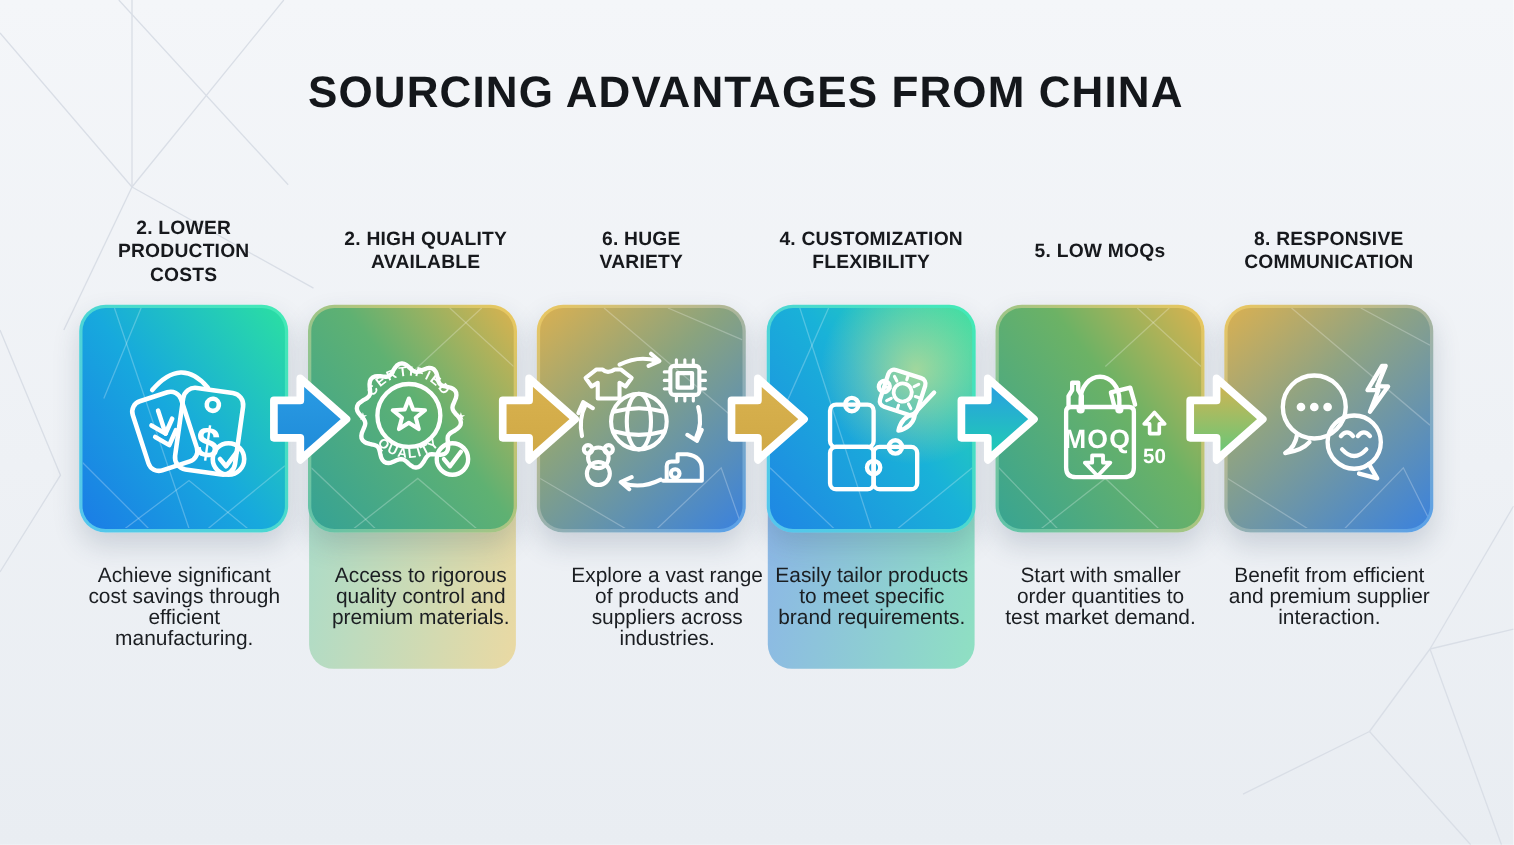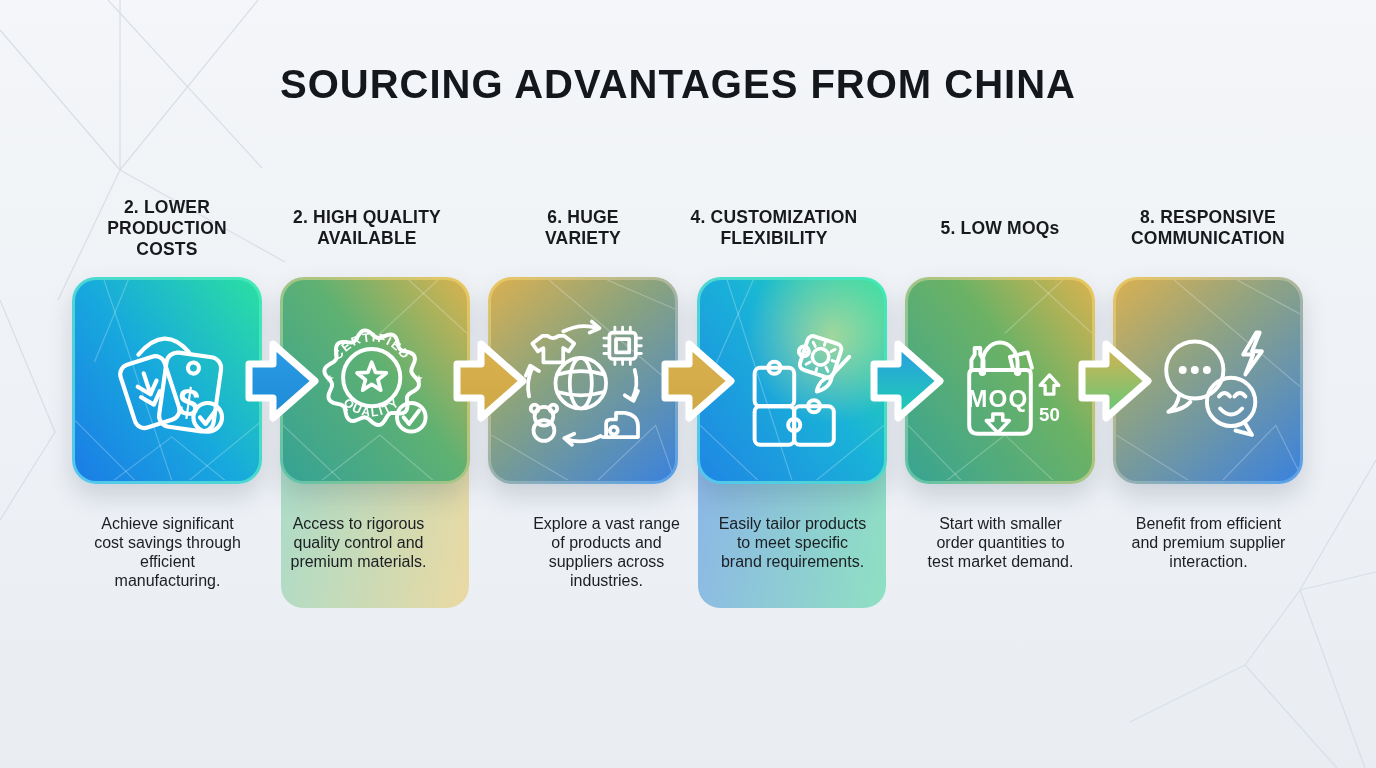--- a/index.html
+++ b/index.html
@@ -36,21 +36,21 @@
   .c1{background:linear-gradient(52deg,#1b7ce6 0%,#17a9dd 48%,#2bdfa2 100%);}
   .c2{background:linear-gradient(52deg,#35a295 0%,#5fb172 55%,#d9b24f 100%);}
   .c3{background:linear-gradient(140deg,#d9b052 0%,#8aa37e 40%,#3b82dd 100%);}
   .c4{background:
       radial-gradient(circle at 72% 28%,rgba(247,228,130,.6),rgba(247,228,130,0) 44%),
       linear-gradient(52deg,#1f86e4 0%,#19b2d8 55%,#2edfa4 100%);}
   .c5{background:linear-gradient(52deg,#38a492 0%,#6cb265 60%,#d9b24f 100%);}
   .c6{background:linear-gradient(140deg,#d9b052 0%,#8fa383 38%,#3b82dd 100%);}
   .desc{
     position:absolute;top:514px;width:205px;z-index:2;text-align:center;
-    font-size:16px;line-height:19px;color:#1b1e22;white-space:pre-line;
+    font-size:19px;line-height:19px;color:#1b1e22;white-space:pre-line;
   }
   .desc-panel{
     position:absolute;top:400px;width:188px;height:208px;border-radius:22px;z-index:1;
   }
   .panel2{background:linear-gradient(100deg,#a9dcca 0%,#ead9a3 100%);}
   .panel4{background:linear-gradient(100deg,#8cb5e8 0%,#8fe0c2 100%);}
   .flow-arrow{position:absolute;top:336px;width:80px;height:90px;z-index:3;}
   text{font-family:"Liberation Sans",sans-serif;}
 </style>
 </head>
@@ -109,21 +109,21 @@
       <circle cx="97" cy="93" r="13"></circle>
       <path d="M90 93 L95 99 L104 87"></path>
     </svg>
   </div>
 </div>
 <div class="desc" style="left:65px">Achieve significant
 cost savings through
 efficient
 manufacturing.</div>
 
-<div class="col-heading" style="left:252px">2. HIGH QUALITY
+<div class="col-heading" style="left:272px">2. HIGH QUALITY
 AVAILABLE</div>
 <div class="card-border cb2" style="left:280px">
   <div class="card c2">
     <svg class="deco" viewBox="0 0 190 207">
         <g stroke="rgba(255,255,255,.25)" stroke-width="1.2" fill="none">
       <path d="M130 0 L190 55"></path>
           <path d="M160 0 L95 60"></path>
           <path d="M0 150 L60 207"></path>
           <path d="M40 207 L100 160 L155 207"></path>
         </g>
@@ -142,21 +142,21 @@
       <text font-size="11" font-weight="bold" letter-spacing="1.5" fill="#fff" stroke="none">
         <textPath href="#arcBot" startOffset="50%" text-anchor="middle">QUALITY</textPath>
       </text>
       <text x="15" y="61" font-size="9" fill="#fff" stroke="none">★</text>
       <text x="96" y="61" font-size="9" fill="#fff" stroke="none">★</text>
       <circle cx="93" cy="93" r="13"></circle>
       <path d="M86 93 L91 99 L100 87"></path>
     </svg>
   </div>
 </div>
-<div class="desc" style="left:256px">Access to rigorous
+<div class="desc" style="left:280px">Access to rigorous
 quality control and
 premium materials.</div>
 
 <div class="col-heading" style="left:468px">6. HUGE
 VARIETY</div>
 <div class="card-border cb3" style="left:488px">
   <div class="card c3">
     <svg class="deco" viewBox="0 0 190 207">
         <g stroke="rgba(255,255,255,.25)" stroke-width="1.2" fill="none">
       <path d="M60 0 L190 110"></path>
@@ -189,21 +189,21 @@
       <path d="M11 74 q-3 -14 3 -26"></path>
         <path d="M8 55 l4 -9 8 5"></path>
     </svg>
   </div>
 </div>
 <div class="desc" style="left:504px">Explore a vast range
 of products and
 suppliers across
 industries.</div>
 
-<div class="col-heading" style="left:659px">4. CUSTOMIZATION
+<div class="col-heading" style="left:677px">4. CUSTOMIZATION
 FLEXIBILITY</div>
 <div class="card-border cb4" style="left:697px">
   <div class="card c4">
     <svg class="deco" viewBox="0 0 190 207">
         <g stroke="rgba(255,255,255,.25)" stroke-width="1.2" fill="none">
       <path d="M55 0 L15 90"></path>
           <path d="M28 0 L95 207"></path>
           <path d="M0 150 L60 207"></path>
           <path d="M120 207 L190 150"></path>
         </g>

